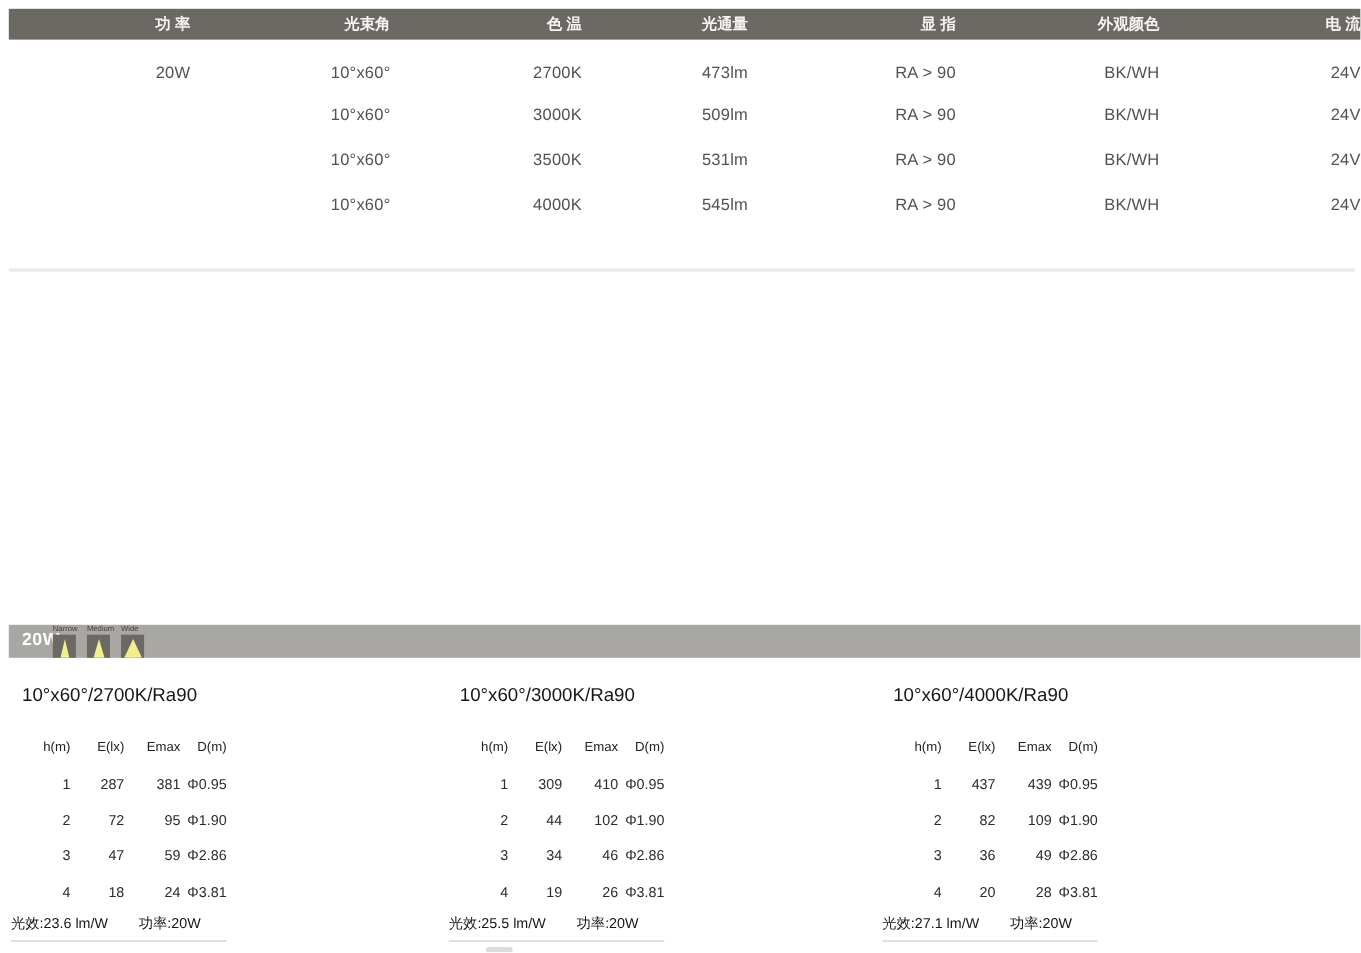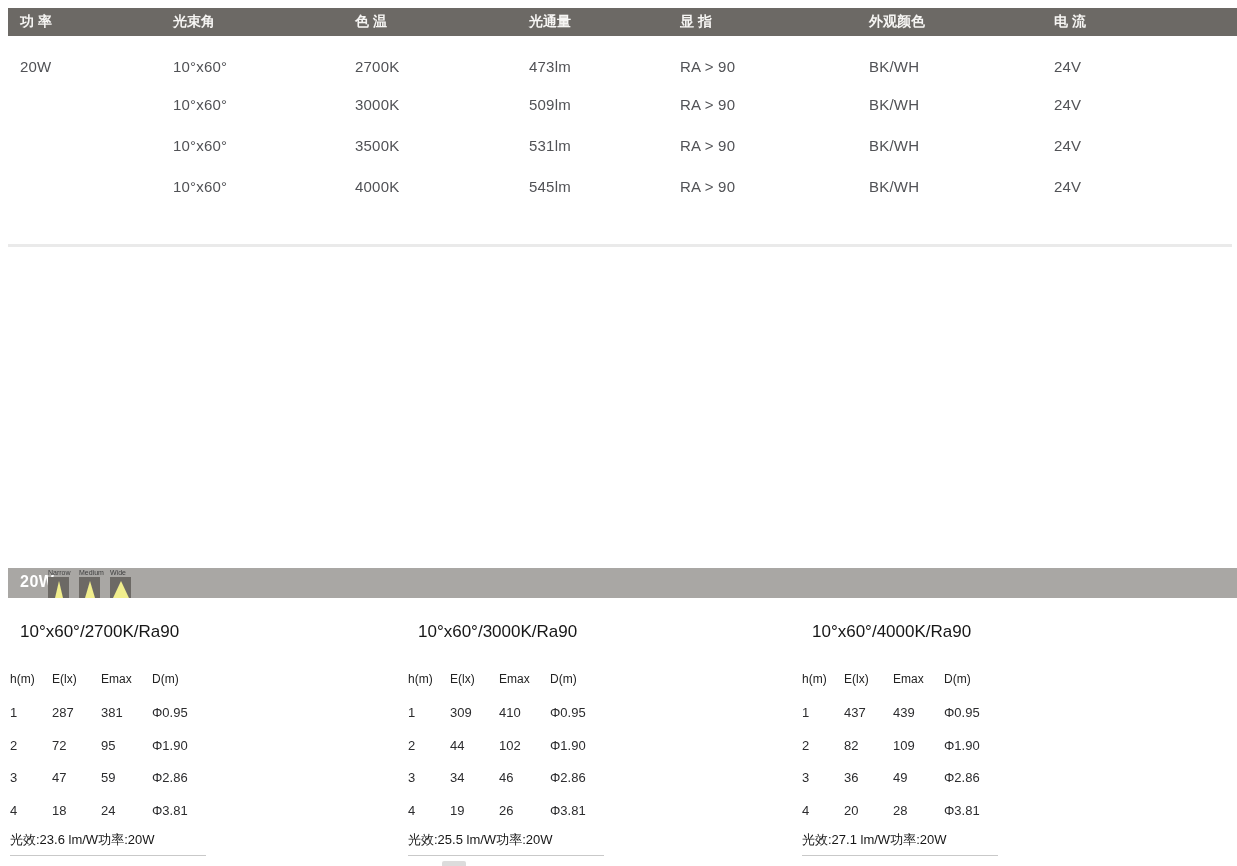--- a/index.html
+++ b/index.html
@@ -1,18 +1,19 @@
 <!DOCTYPE html>
 <html><head>
 <meta charset="utf-8">
 <style>
   html,body{margin:0;padding:0;background:#fff;}
   .page{
     position:relative;width:1237px;height:866px;overflow:hidden;background:#fff;
     font-family:"Liberation Sans","DejaVu Sans",sans-serif;
+    text-align:right;
   }
   
   .spec-header{
     position:absolute;left:8px;top:8px;right:0;height:28px;
     background:#6c6965;color:#f6f5f3;
     display:grid;grid-template-columns:153px 182px 174px 151px 189px 185px 1fr;
     align-items:center;padding-left:12px;font-size:14px;font-weight:bold;
   }
   .spec-row{
     position:absolute;left:8px;right:0;height:18px;
@@ -34,27 +35,27 @@
     display:flex;align-items:flex-end;justify-content:center;
   }
   .tri{width:0;height:0;border-bottom-style:solid;border-bottom-width:17px;
        border-left-style:solid;border-right-style:solid;border-left-color:transparent;border-right-color:transparent;}
   .tri-narrow{border-left-width:4px;border-right-width:4px;}
   .tri-medium{border-left-width:5.5px;border-right-width:5.5px;}
   .tri-wide{border-left-width:8.5px;border-right-width:8.5px;}
   
   .pm-table{position:absolute;top:622px;width:196px;height:234px;}
   .pm-title{position:absolute;top:0;left:10px;font-size:17px;font-weight:normal;color:#161616;white-space:nowrap;}
-  .pm-line{position:absolute;left:0;right:0;display:grid;grid-template-columns:42px 49px 51px 1fr;}
+  .pm-line{position:absolute;left:12px;right:0;display:grid;grid-template-columns:42px 49px 51px 1fr;}
   .pm-head{top:50px;font-size:12px;color:#222;}
   .pm-r0{top:83px;} .pm-r1{top:116px;} .pm-r2{top:148px;} .pm-r3{top:181px;}
   .pm-data{font-size:13px;color:#2c2c2e;}
   .pm-footer{
     position:absolute;top:209px;left:0;width:196px;
-    display:flex;font-size:13px;color:#161616;
+    display:flex;gap:28px;font-size:13px;color:#161616;
     padding-bottom:6px;border-bottom:1px solid #c9c9c9;white-space:nowrap;
   }
   .fragment{position:absolute;left:442px;top:861px;width:24px;height:5px;background:#dcdcdc;border-radius:2px 2px 0 0;}
 </style>
 </head>
 <body>
 
 <div class="page">
 
   <div class="spec-header">

